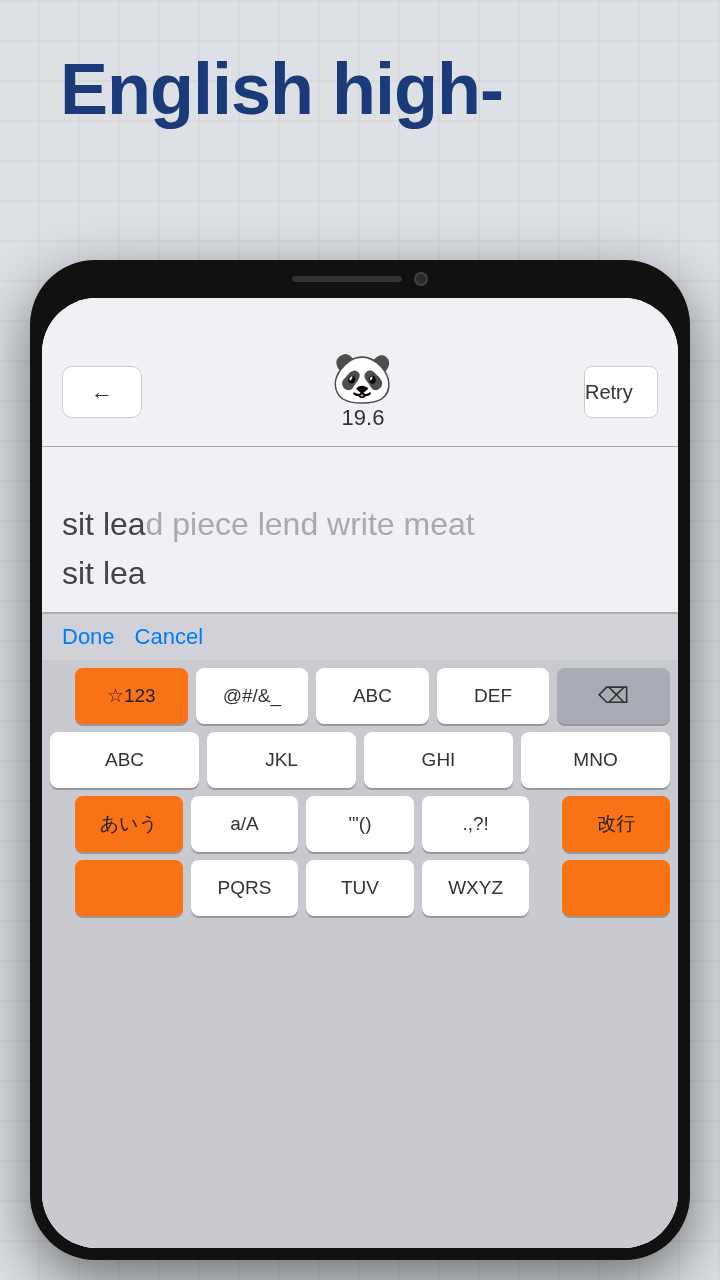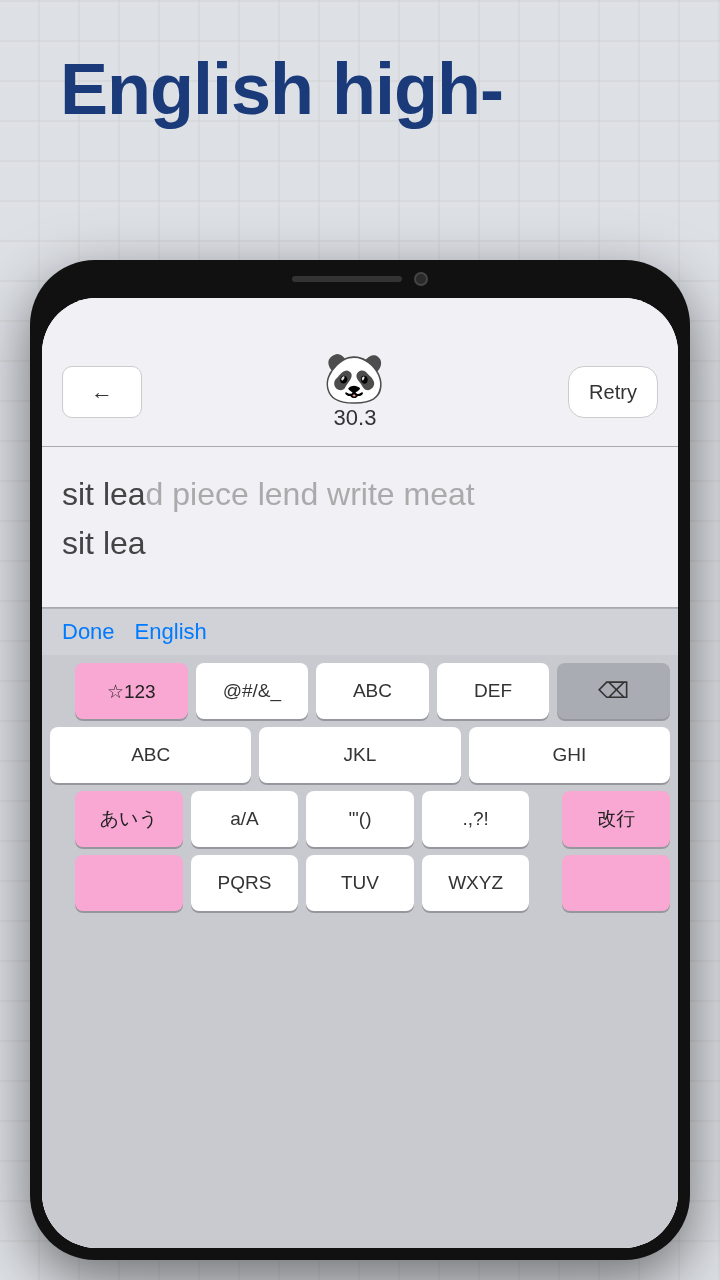--- a/index.html
+++ b/index.html
@@ -157,26 +157,25 @@
     .score-text {
       font-size: 22px;
       color: #333;
       font-weight: 500;
       margin-top: 2px;
     }
 
     .retry-button {
       background: white;
       border: 1px solid #ccc;
-      border-radius: 16px;
-      width: 90px;
+      border-radius: 8px;
+      width: 74px;
       height: 52px;
       display: flex;
       align-items: center;
-      justify-content: center;
       font-size: 20px;
       color: #333;
       cursor: pointer;
       flex-shrink: 0;
     }
 
     
     .divider {
       height: 1px;
       background: #aaa;
@@ -190,20 +189,21 @@
       min-height: 160px;
     }
 
     .target-text {
       font-size: 32px;
       color: #aaa;
       font-weight: 400;
       line-height: 1.4;
       white-space: nowrap;
       overflow: hidden;
+      margin-top: 30px;
     }
 
     .target-text .typed {
       color: #444;
     }
 
     .typed-text {
       font-size: 32px;
       color: #444;
       font-weight: 400;
@@ -261,21 +261,21 @@
       align-items: center;
       justify-content: center;
       font-size: 19px;
       color: #333;
       font-weight: 500;
       cursor: pointer;
       box-shadow: 0 2px 0 rgba(0,0,0,0.25);
     }
 
     .kb-key.gray {
-      background: #f9a8d4;
+      background: #f97316;
       color: #222;
       margin-left: 25px;
     }
 
     .kb-key.backspace {
       background: #aaacb4;
     }
 
     .backspace-icon {
       font-size: 22px;
@@ -300,60 +300,61 @@
 
   <div class="phone-screen">
     <div class="app-content">
 
       <div class="top-bar">
         <div class="back-button">
           <span>←</span>
         </div>
         <div class="panda-area">
           <div class="panda-emoji">🐼</div>
-          <div class="score-text">30.3</div>
+          <div class="score-text">19.6</div>
         </div>
         <div class="retry-button">
           <span>Retry</span>
         </div>
       </div>
 
       <div class="divider"></div>
 
       <div class="text-area">
         <div class="target-text">
           <span class="typed">sit lea</span><span>d piece lend write meat</span>
         </div>
         <div class="typed-text">sit lea</div>
       </div>
 
       <div class="divider2"></div>
 
       <div class="keyboard-area">
         <div class="keyboard-toolbar">
           <span class="toolbar-btn">Done</span>
-          <span class="toolbar-btn">English</span>
+          <span class="toolbar-btn">Cancel</span>
         </div>
 
         <div class="keyboard-rows">
 
           <div class="kb-row">
             <div class="kb-key gray">☆123</div>
             <div class="kb-key">@#/&amp;_</div>
             <div class="kb-key">ABC</div>
             <div class="kb-key">DEF</div>
             <div class="kb-key backspace">
               <span class="backspace-icon">⌫</span>
             </div>
           </div>
 
           <div class="kb-row">
             <div class="kb-key">ABC</div>
             <div class="kb-key">JKL</div>
             <div class="kb-key">GHI</div>
+            <div class="kb-key">MNO</div>
           </div>
 
           <div class="kb-row">
             <div class="kb-key gray">あいう</div>
             <div class="kb-key">a/A</div>
             <div class="kb-key">'"()</div>
             <div class="kb-key">.,?!</div>
             <div class="kb-key gray">改行</div>
           </div>
 

